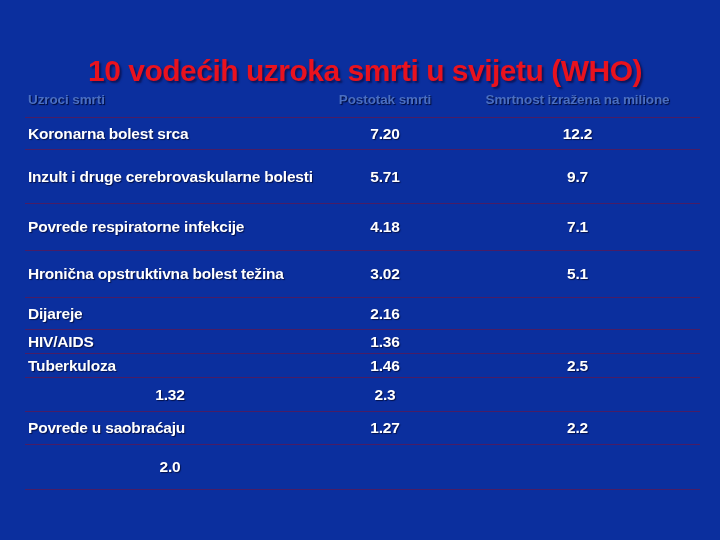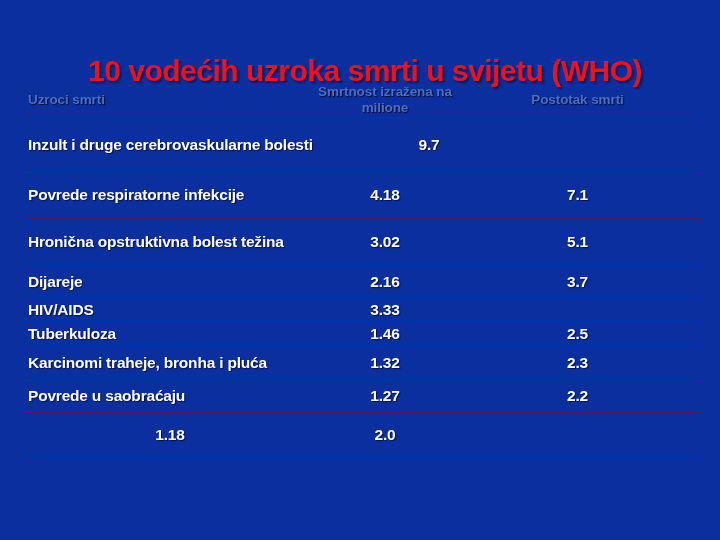--- a/index.html
+++ b/index.html
@@ -61,88 +61,91 @@
     padding-left: 0;
   }
   .row.header .cell {
     color: #4A6FC2;
     font-size: 13.5px;
     letter-spacing: -0.1px;
     text-shadow: 1px 1px 1px rgba(1, 8, 45, 0.9);
   }
   .h36 { height: 36px; }
   .h32 { height: 32px; }
-  .h54 { height: 54px; gap: 44px; }
+  .h54 { height: 54px; }
   .h47 { height: 47px; }
   .h24 { height: 24px; }
   .h34 { height: 34px; }
   .h33 { height: 33px; }
   .h45 { height: 45px; }
 </style>
 </head>
 <body>
 
 <div class="slide">
 
   <div class="title">10 vodećih uzroka smrti u svijetu (WHO)</div>
 
   <div class="table">
 
     <div class="row header h36">
       <div class="cell">Uzroci smrti</div>
+      <div class="cell num">Postotak smrti</div>
       <div class="cell num">Smrtnost izražena na milione</div>
-      <div class="cell num">Postotak smrti</div>
     </div>
 
+    <div class="row h32">
+      <div class="cell">Koronarna bolest srca</div>
+      <div class="cell num">7.20</div>
+      <div class="cell num">12.2</div>
+    </div>
 
     <div class="row h54">
       <div class="cell">Inzult i druge cerebrovaskularne bolesti</div>
+      <div class="cell num">5.71</div>
       <div class="cell num">9.7</div>
     </div>
 
     <div class="row h47">
       <div class="cell">Povrede respiratorne infekcije</div>
       <div class="cell num">4.18</div>
       <div class="cell num">7.1</div>
     </div>
 
     <div class="row h47">
       <div class="cell">Hronična opstruktivna bolest težina</div>
       <div class="cell num">3.02</div>
       <div class="cell num">5.1</div>
     </div>
 
     <div class="row h32">
       <div class="cell">Dijareje</div>
       <div class="cell num">2.16</div>
-      <div class="cell num">3.7</div>
     </div>
 
     <div class="row h24">
       <div class="cell">HIV/AIDS</div>
-      <div class="cell num">3.33</div>
+      <div class="cell num">1.36</div>
     </div>
 
     <div class="row h24">
       <div class="cell">Tuberkuloza</div>
       <div class="cell num">1.46</div>
       <div class="cell num">2.5</div>
     </div>
 
     <div class="row h34">
-      <div class="cell">Karcinomi traheje, bronha i pluća</div>
       <div class="cell num">1.32</div>
       <div class="cell num">2.3</div>
     </div>
 
     <div class="row h33">
       <div class="cell">Povrede u saobraćaju</div>
       <div class="cell num">1.27</div>
       <div class="cell num">2.2</div>
     </div>
 
     <div class="row h45">
-      <div class="cell num">1.18</div>
       <div class="cell num">2.0</div>
     </div>
 
   </div>
 </div>
 
 </body></html>

